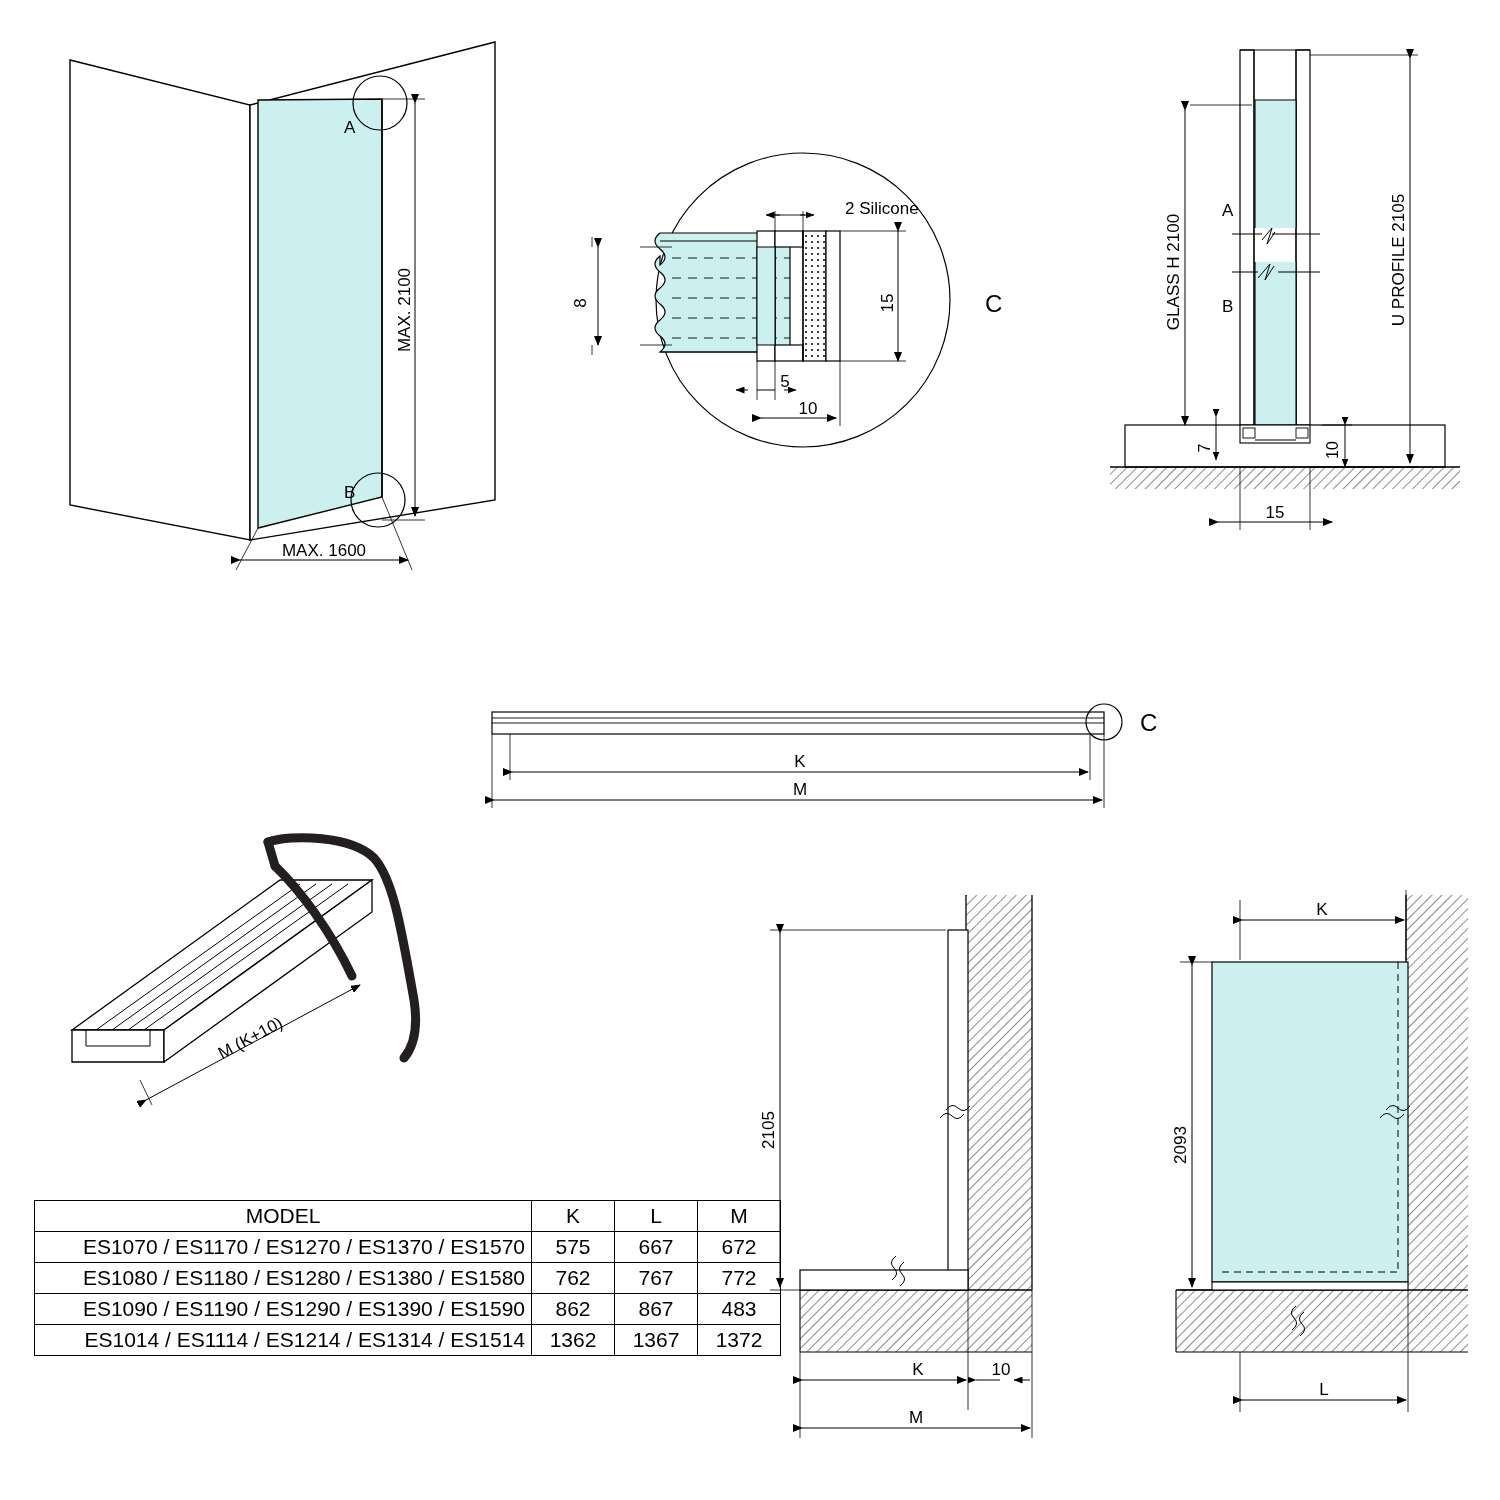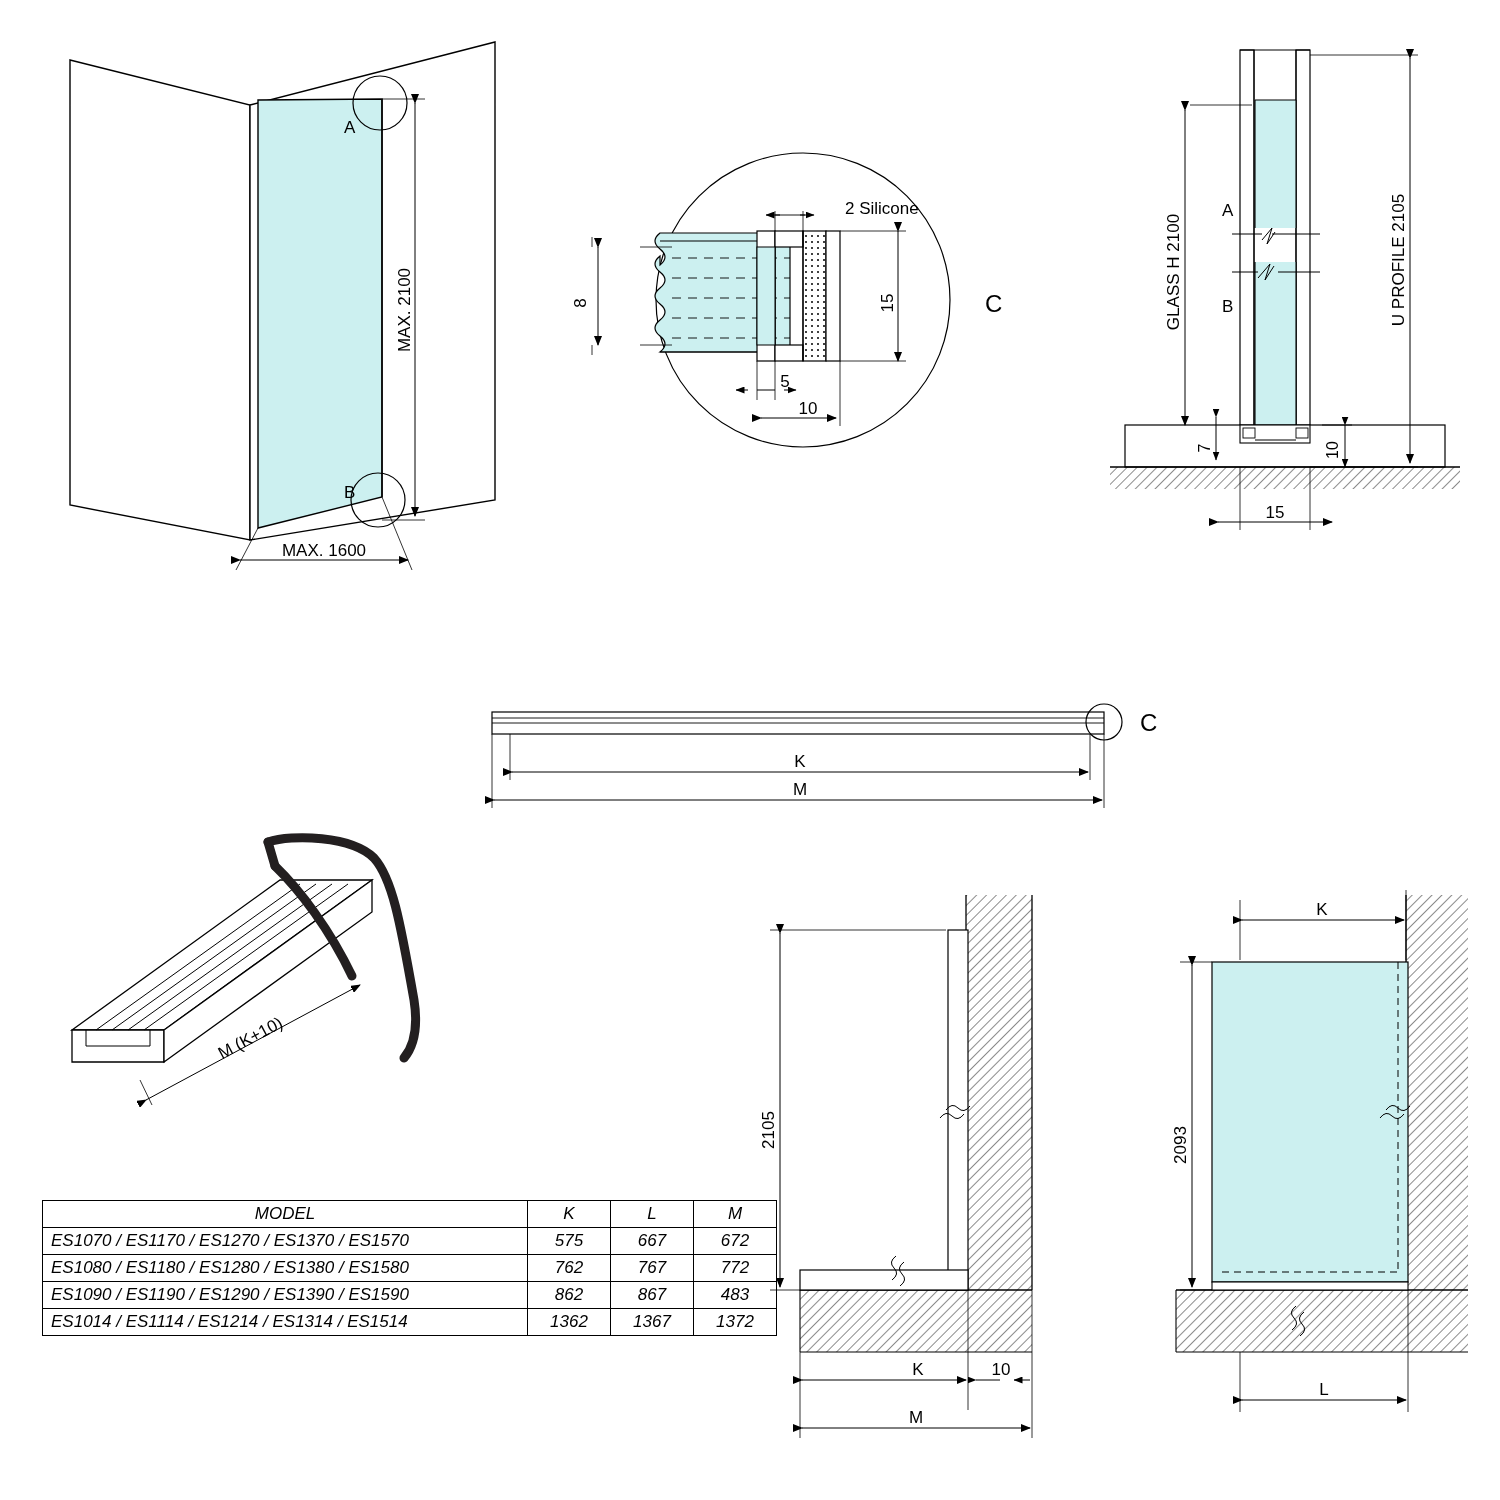--- a/index.html
+++ b/index.html
@@ -1,22 +1,22 @@
 <!DOCTYPE html>
 <html><head>
 <meta charset="utf-8">
 <style>
   html,body{margin:0;padding:0;background:#fff;}
   body{width:1500px;height:1500px;position:relative;font-family:"Liberation Sans",sans-serif;color:#000;overflow:hidden;}
   .stage{position:absolute;left:0;top:0;width:1500px;height:1500px;}
   svg{display:block;}
   text{font-family:"Liberation Sans",sans-serif;fill:#000;}
-  .tbl{position:absolute;left:42px;top:1200px;border-collapse:collapse;font-size:17px;font-style:italic;}
+  .tbl{position:absolute;left:34px;top:1200px;border-collapse:collapse;font-size:21px;}
   .tbl td,.tbl th{border:1px solid #000;padding:3px 6px;font-weight:normal;text-align:center;}
-  .tbl td.model{text-align:left;padding-left:8px;width:470px;margin-top:14px;}
+  .tbl td.model{text-align:right;padding-left:20px;width:470px;margin-top:14px;}
   .tbl th.model{text-align:center;width:470px;}
   .tbl td.num, .tbl th.num{width:70px;}
 </style>
 </head>
 <body>
 
 <div class="stage">
 <svg width="1500" height="1500" viewBox="0 0 1500 1500">
   <defs>
     <marker id="arr" markerWidth="10" markerHeight="8" refX="9" refY="4" orient="auto" markerUnits="userSpaceOnUse">

